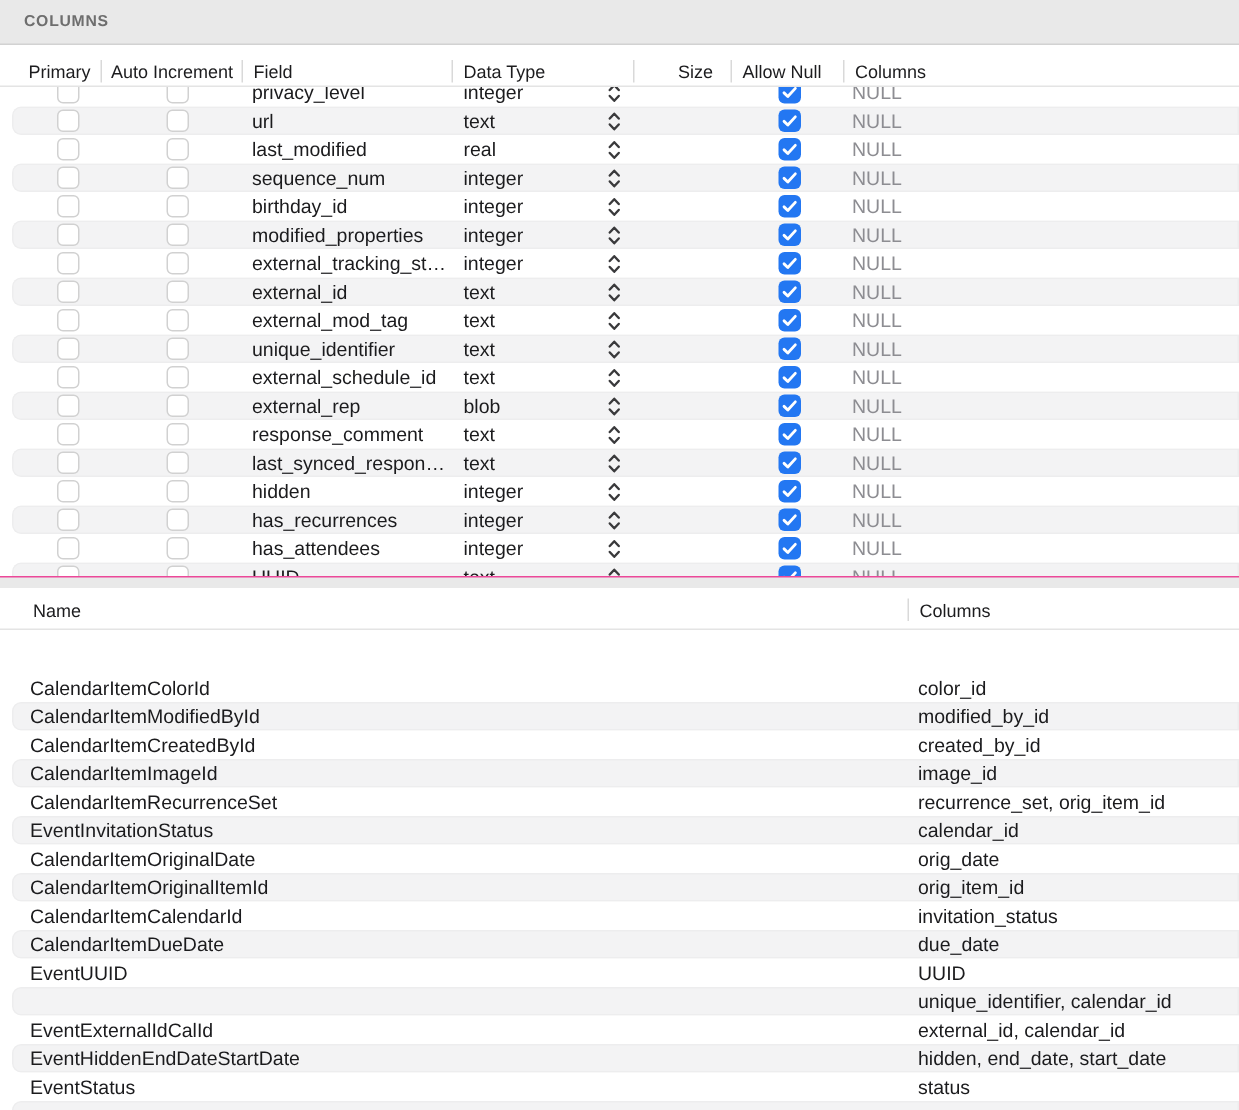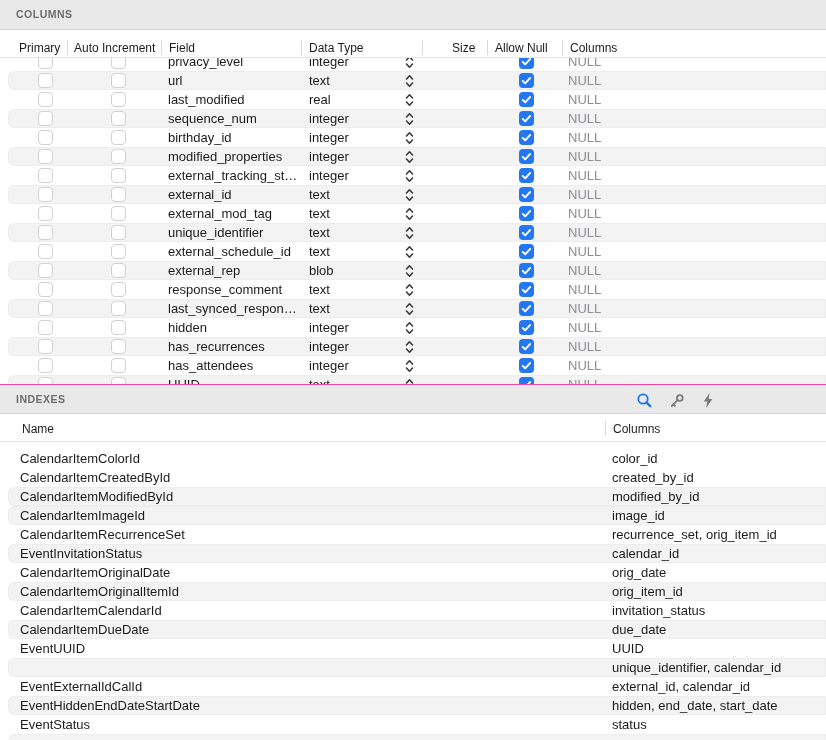--- a/index.html
+++ b/index.html
@@ -371,40 +371,40 @@
           <path d="M8.6 7.2 L2.8 13"></path>
           <path d="M4.5 11.3 L6 12.8"></path>
         </g>
       </svg>
       <svg width="14" height="17" viewBox="0 0 14 17">
         <path d="M8.6 1 L2.8 9.4 H6.2 L5.2 16 L11.4 7.1 H7.7 Z" fill="#7b7b7b"></path>
       </svg>
     </span>
   </div>
 
-  <div class="thead ihead" style="top:414px">
+  <div class="thead ihead" style="top:392px">
     <span class="hl" style="left:22px">Name</span>
     <span class="sep" style="left:605px"></span>
     <span class="hl" style="left:613px">Columns</span>
   </div>
 
   <div class="tbody ibody">
       <div class="row">
         <span class="cell iname">CalendarItemColorId</span>
         <span class="cell icols">color_id</span>
       </div>
+      <div class="row alt">
+        <span class="cell iname">CalendarItemModifiedById</span>
+        <span class="cell icols">modified_by_id</span>
+      </div>
       <div class="row">
         <span class="cell iname">CalendarItemCreatedById</span>
         <span class="cell icols">created_by_id</span>
       </div>
       <div class="row alt">
-        <span class="cell iname">CalendarItemModifiedById</span>
-        <span class="cell icols">modified_by_id</span>
-      </div>
-      <div class="row alt">
         <span class="cell iname">CalendarItemImageId</span>
         <span class="cell icols">image_id</span>
       </div>
       <div class="row">
         <span class="cell iname">CalendarItemRecurrenceSet</span>
         <span class="cell icols">recurrence_set, orig_item_id</span>
       </div>
       <div class="row alt">
         <span class="cell iname">EventInvitationStatus</span>
         <span class="cell icols">calendar_id</span>

